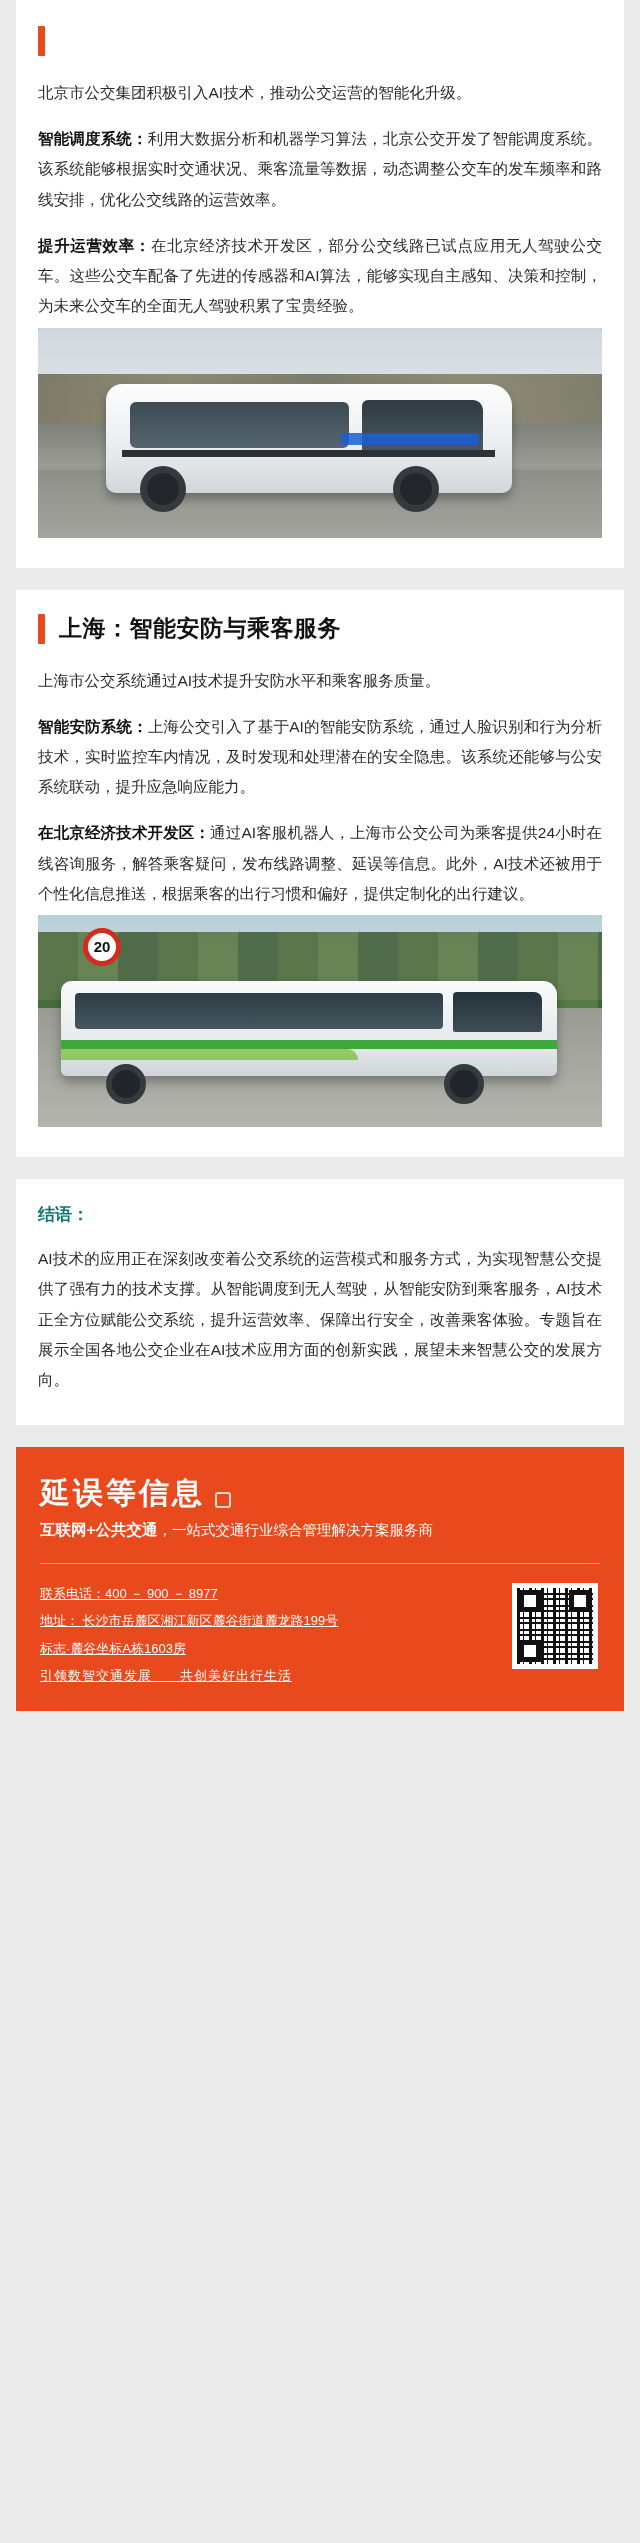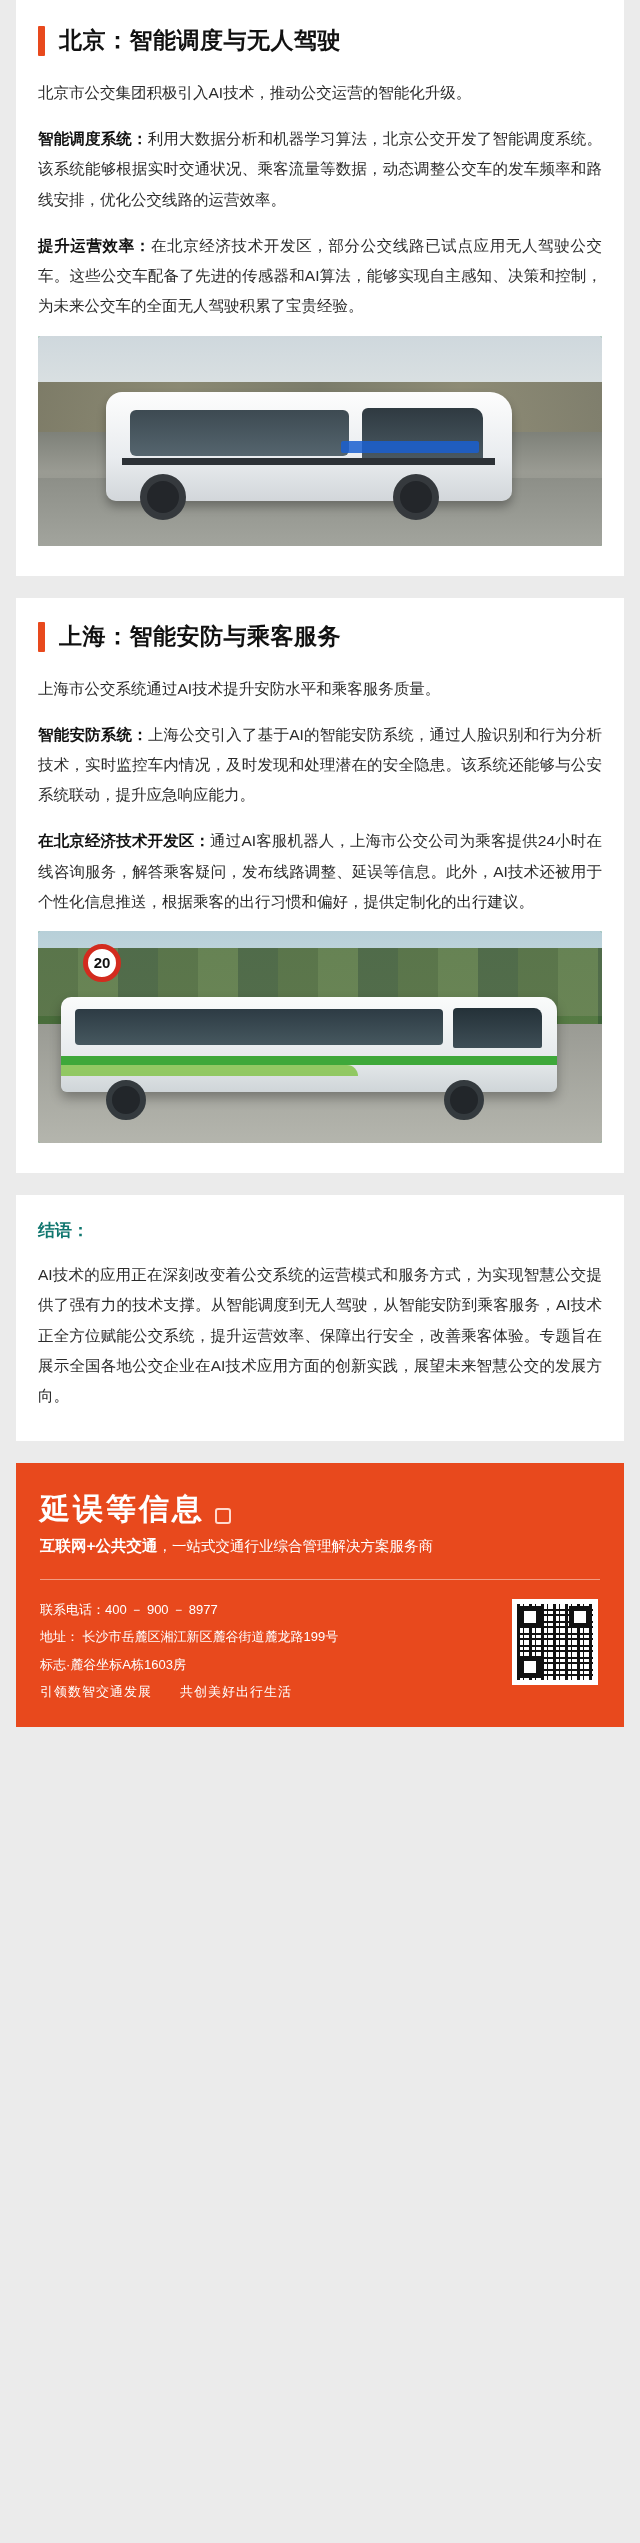--- a/index.html
+++ b/index.html
@@ -49,21 +49,21 @@
     font-size: 15.5px;
     line-height: 1.95;
     color: #2b2b2b;
     margin-bottom: 16px;
     text-align: justify;
   }
   .para b { color: #111; font-weight: bold; }
   .para:last-of-type { margin-bottom: 0; }
 
   .photo {
-    margin-top: 14px;
+    margin-top: 6px;
     width: 100%;
     height: 210px;
     border-radius: 2px;
     overflow: hidden;
     position: relative;
     background: #15803d;
   }
   .photo.shanghai { height: 212px; }
 
   
@@ -190,21 +190,21 @@
   }
   .tagline {
     margin-top: 4px;
     font-size: 14.5px; line-height:1.6;
   }
   .tagline b { font-size:15.5px; font-weight:bold; }
   .fdiv {
     margin: 20px 0 16px 0; height:1px; background: rgba(255,255,255,.45);
   }
   .contact {
-    font-size: 13px; line-height: 2.1; max-width: 380px;
+    font-size: 13px; line-height: 2.1; max-width: 380px; text-decoration: underline;
   }
   .qr {
     position:absolute; right: 26px; bottom: 42px;
     width: 86px; height: 86px; background:#fff; padding:5px;
   }
   .qr .grid {
     width:100%; height:100%;
     background-image:
       linear-gradient(90deg, #111 25%, transparent 25%, transparent 50%, #111 50%, #111 60%, transparent 60%),
       linear-gradient(0deg, #111 20%, transparent 20%, transparent 45%, #111 45%, #111 55%, transparent 55%);
@@ -225,21 +225,20 @@
   .bottom-pad { height: 18px; }
 </style>
 </head>
 <body>
 
 <div class="page">
 
   <div class="card first">
     <div class="sec-head">
       <div class="sec-bar"></div>
-      <div class="sec-title">北京：智能调度与无人驾驶</div>
     </div>
 
     <p class="para">
       <span>北京市公交集团积极引入AI技术，推动公交运营的智能化升级。</span>
     </p>
     <p class="para">
       <b>智能调度系统：</b><span>利用大数据分析和机器学习算法，北京公交开发了智能调度系统。该系统能够根据实时交通状况、乘客流量等数据，动态调整公交车的发车频率和路线安排，优化公交线路的运营效率。</span>
     </p>
     <p class="para">
       <b>提升运营效率：</b><span>在北京经济技术开发区，部分公交线路已试点应用无人驾驶公交车。这些公交车配备了先进的传感器和AI算法，能够实现自主感知、决策和控制，为未来公交车的全面无人驾驶积累了宝贵经验。</span>

